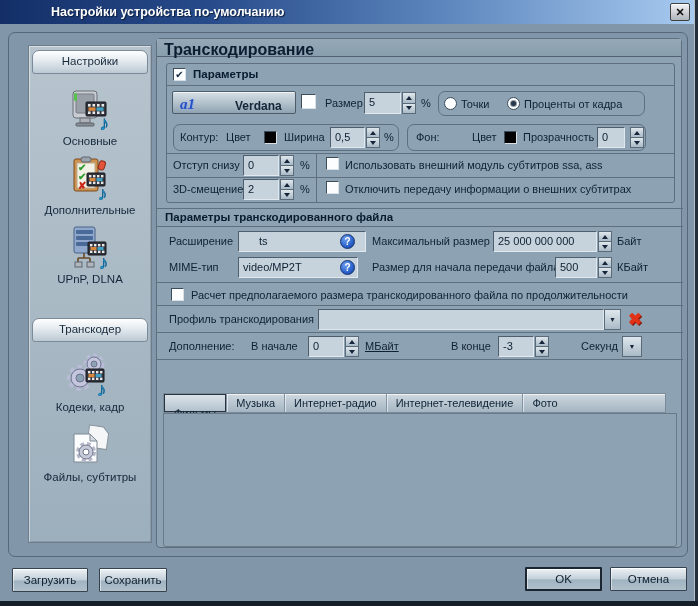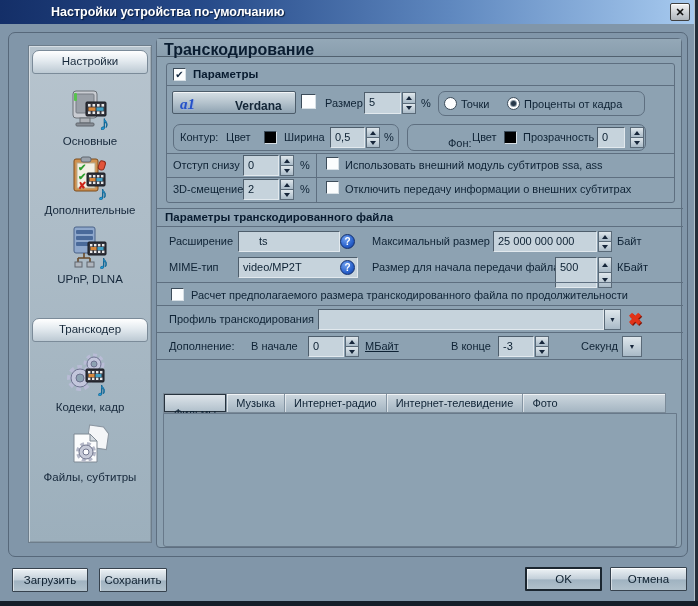--- a/index.html
+++ b/index.html
@@ -263,21 +263,21 @@
                 <i class="tri-up"></i>
               </div>
               <div class="sb">
                 <i class="tri-dn"></i>
               </div>
             </div>
         </div>
         <div class="lbl" style="left:210px;top:6px;">%</div>
       </div>
       <div class="rbox" style="left:240px;top:60px;width:239px;height:27px;">
-        <div class="lbl" style="left:8px;top:12px;margin-left:32px;">Фон:</div>
+        <div class="lbl" style="left:8px;top:6px;">Фон:</div>
         <div class="lbl" style="left:64px;top:6px;">Цвет</div>
         <div class="swatch" style="left:96px;top:6px;"></div>
         <div class="lbl" style="left:115px;top:6px;">Прозрачность</div>
         <div class="input" style="left:189px;top:2px;width:28px;height:21px;">0</div>
         <div class="spin" style="left:222px;top:2px;width:14px;height:21px;">
           <div class="spin-btns" style="margin-left:0;">
               <div class="sb">
                 <i class="tri-up"></i>
               </div>
               <div class="sb">
@@ -323,21 +323,21 @@
       <div class="lbl" style="left:133px;top:119px;">%</div>
       <div class="cb" style="left:159px;top:117px;"></div>
       <div class="lbl" style="left:178px;top:119px;">Отключить передачу информации о внешних субтитрах</div>
     </div>
 
     <div style="position:absolute;left:0;top:169px;width:526px;height:152px;border-top:1px solid #5e6f80;border-bottom:1px solid #5e6f80;">
       <div class="blbl" style="left:8px;top:2px;">Параметры транскодированного файла</div>
       <div class="sep" style="top:17px;"></div>
 
       <div class="lbl" style="left:12px;top:26px;">Расширение</div>
-      <div class="input" style="left:81px;top:22px;width:102px;padding-left:20px;">ts</div>
+      <div class="input" style="left:81px;top:22px;width:128px;padding-left:20px;">ts</div>
       <div class="help-btn" style="left:183px;top:25px;">
           <span>?</span>
         </div>
       <div class="lbl" style="left:215px;top:26px;">Максимальный размер</div>
       <div class="spin" style="left:336px;top:22px;width:119px;height:21px;">
         <div class="spin-val">25 000 000 000</div>
         <div class="spin-btns">
             <div class="sb">
               <i class="tri-up"></i>
             </div>
@@ -347,21 +347,21 @@
           </div>
       </div>
       <div class="lbl" style="left:460px;top:26px;">Байт</div>
 
       <div class="lbl" style="left:12px;top:52px;">MIME-тип</div>
       <div class="input" style="left:81px;top:48px;width:120px;">video/MP2T</div>
       <div class="help-btn" style="left:183px;top:51px;">
           <span>?</span>
         </div>
       <div class="lbl" style="left:215px;top:52px;">Размер для начала передачи файла</div>
-      <div class="spin" style="left:398px;top:48px;width:57px;height:31px;">
+      <div class="spin" style="left:398px;top:48px;width:57px;height:21px;">
         <div class="spin-val">500</div>
         <div class="spin-btns">
             <div class="sb">
               <i class="tri-up"></i>
             </div>
             <div class="sb">
               <i class="tri-dn"></i>
             </div>
           </div>
       </div>

